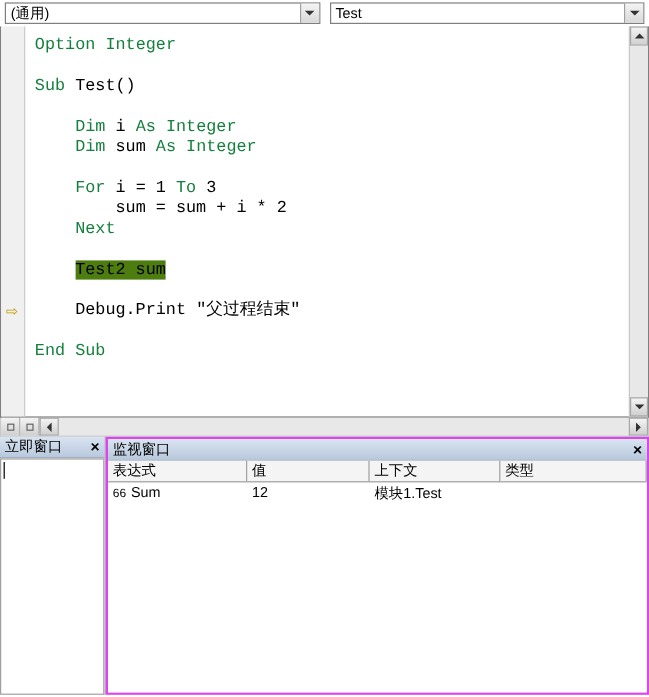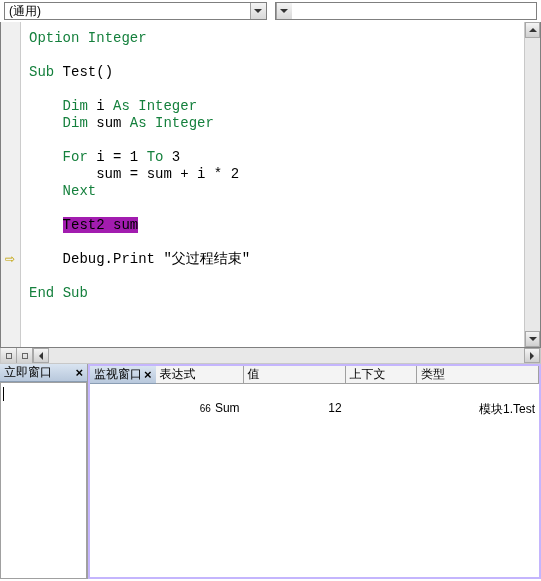--- a/index.html
+++ b/index.html
@@ -78,21 +78,21 @@
     padding: 8px 0 0 8px;
     font-family: Consolas, "Courier New", monospace;
     font-size: 14px;
     line-height: 17px;
     white-space: pre;
     color: #000000;
     overflow: hidden;
   }
   .kw { color: #15803d; }
   .str { color: #000000; }
-  .hl { background: #a21caf; }
+  .hl { background: #4d7c0f; }
   .vscroll {
     width: 16px;
     background: #e8e8e8;
     border-left: 1px solid #c8c8c8;
     position: relative;
   }
   .vscroll .sbtn {
     position: absolute;
     left: 0; width: 100%; height: 16px;
     background: linear-gradient(#f4f4f4,#d0d0d0);
@@ -127,24 +127,23 @@
   }
   .immediate {
     width: 88px;
     display: flex;
     flex-direction: column;
     border-right: 1px solid #a0a0a0;
   }
   .watch {
     flex: 1;
     display: flex;
-    flex-direction: row;
-    position: relative;
-    border: 2px solid #c4b5fd;
-    text-align: right;
+    flex-direction: column;
+    position: relative;
+    border: 2px solid #d946ef;
   }
   .panel-title {
     background: linear-gradient(#d9e4f1, #b8c8dc);
     height: 18px;
     display: flex;
     align-items: center;
     justify-content: space-between;
     padding: 0 2px 0 4px;
     font-size: 12px;
     border-bottom: 1px solid #8a9db3;
@@ -184,40 +183,40 @@
   .watch-head .col {
     border-right: 1px solid #a0a0a0;
     padding: 2px 4px;
     display:flex;align-items:center;
   }
   .watch-row {
     display: flex;
     font-family: "SimSun", Arial, monospace;
     font-size: 12px;
     padding: 1px 0;
-    margin-top: 16px;
   }
   .watch-row .cell { padding: 0 4px; }
-  .col-expr{width:88px;}
+  .col-expr{width:116px;}
   .col-val{width:102px;}
   .col-type{width:122px;}
   .col-ctx{flex:1;}
   .glasses{font-size:10px;padding-right:4px;}
 </style>
 </head>
 <body>
 
 <div class="top-bar">
   <div class="combo">
     <div class="combo-text">(通用)</div>
     <div class="combo-btn">
         <div class="tri"></div>
       </div>
   </div>
   <div class="combo">
+    <div class="combo-text">Test</div>
     <div class="combo-btn">
         <div class="tri"></div>
       </div>
   </div>
 </div>
 
 <div class="code-area">
   <div class="gutter">
     <span class="arrow" style="top:229px;">⇨</span>
   </div>

